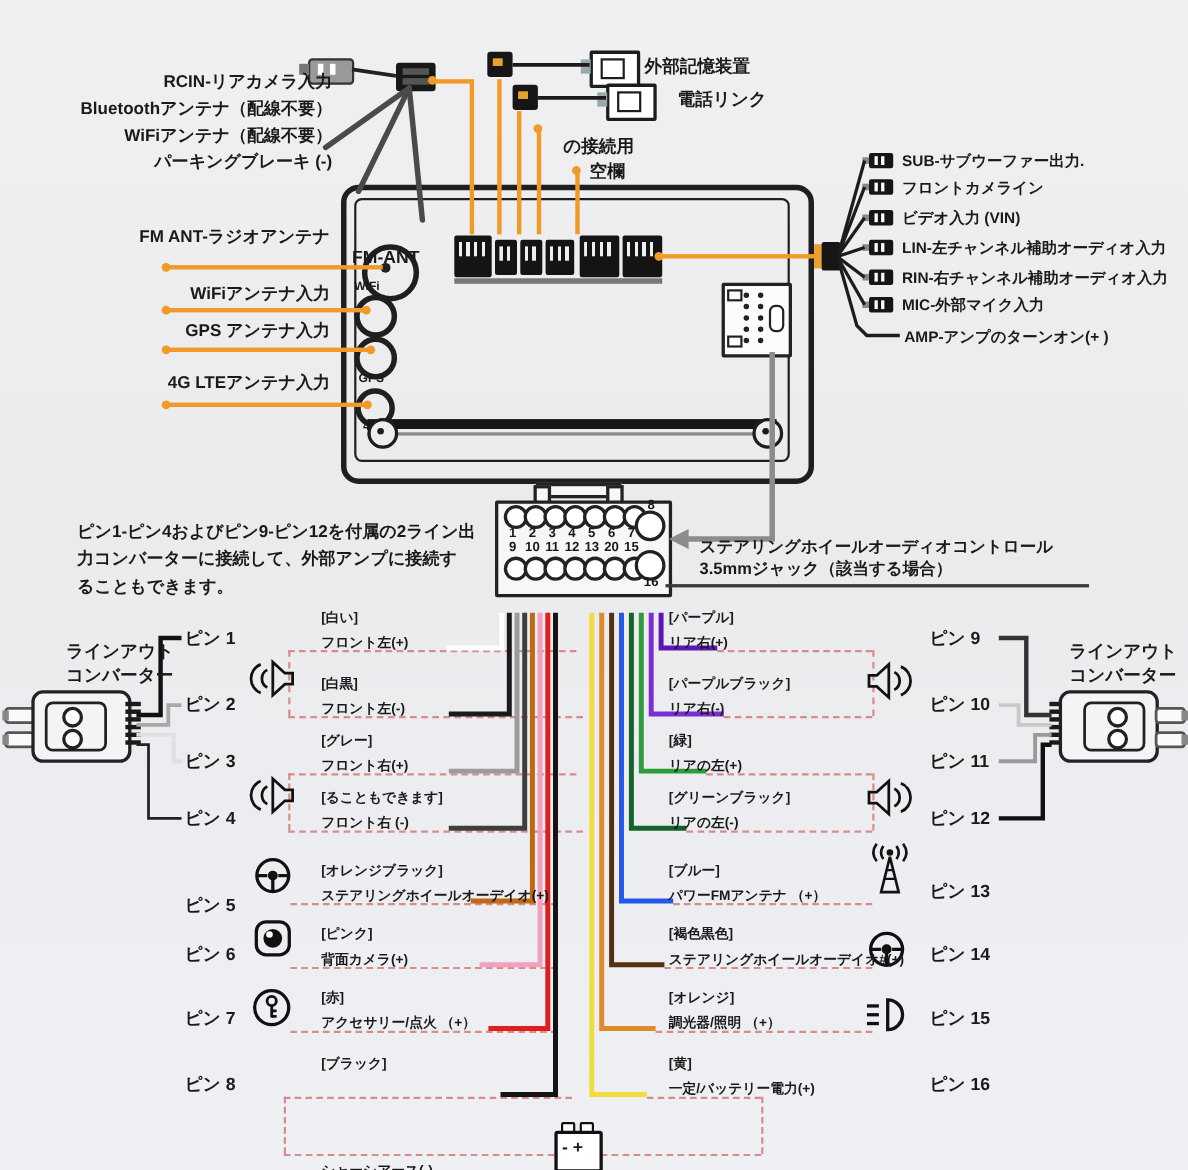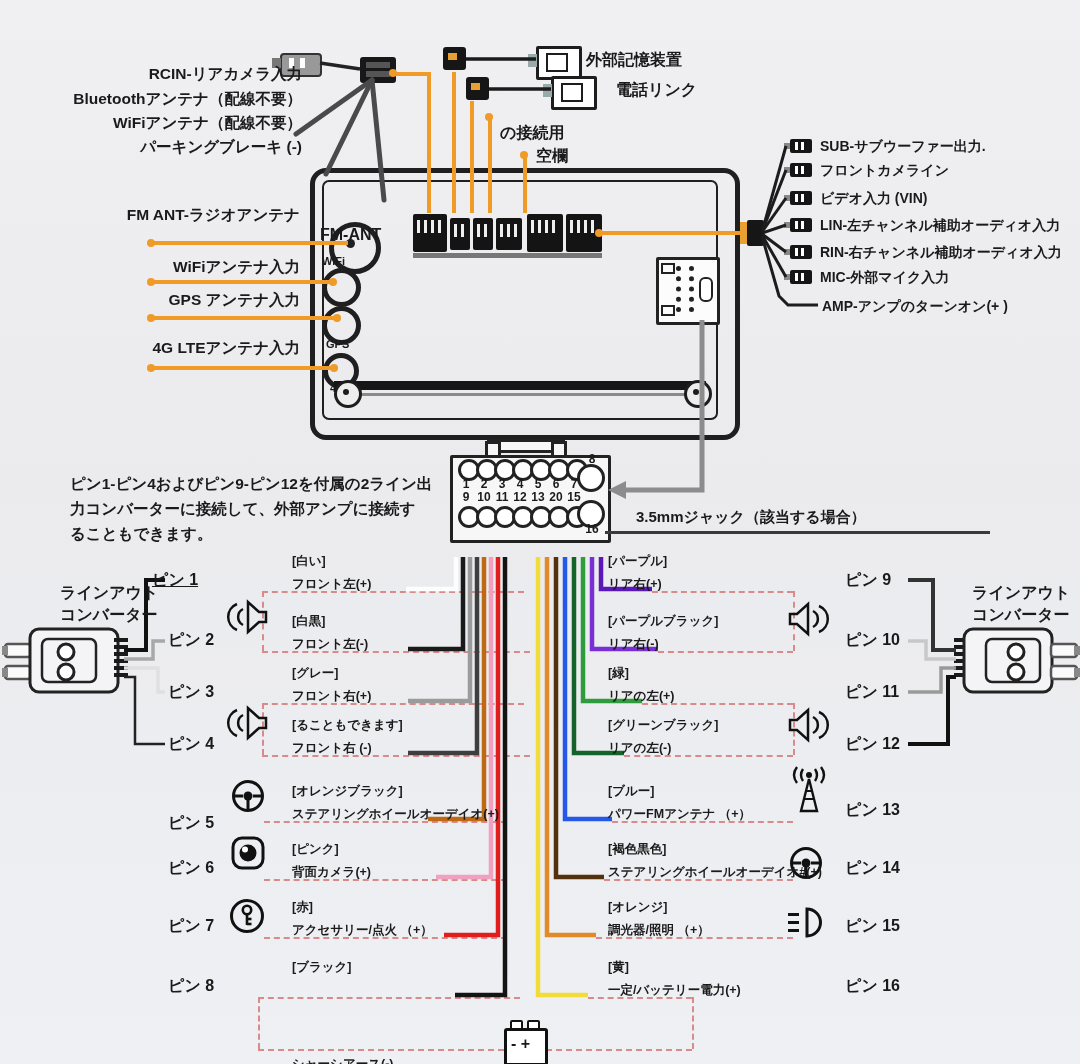--- a/index.html
+++ b/index.html
@@ -402,47 +402,48 @@
   <div class="odot" style="left:147px;top:364px;"></div>
   <div class="odot" style="left:330px;top:364px;"></div>
 
   <div class="lbl tl" style="top:64px;">RCIN-リアカメラ入力</div>
   <div class="lbl tl" style="top:89px;">Bluetoothアンテナ（配線不要）</div>
   <div class="lbl tl" style="top:113px;">WiFiアンテナ（配線不要）</div>
   <div class="lbl tl" style="top:137px;">パーキングブレーキ (-)</div>
 
   <div class="lbl midlbl" style="left:586px;top:50px;">外部記憶装置</div>
   <div class="lbl midlbl" style="left:616px;top:80px;">電話リンク</div>
-  <div class="lbl midlbl" style="left:500px;top:123px;text-align:right;">の接続用</div>
+  <div class="lbl midlbl" style="left:512px;top:123px;text-align:right;">の接続用</div>
   <div class="lbl midlbl" style="left:536px;top:146px;">空欄</div>
 
   <div class="lbl portlbl" style="top:205px;">FM ANT-ラジオアンテナ</div>
   <div class="lbl portlbl" style="top:257px;">WiFiアンテナ入力</div>
   <div class="lbl portlbl" style="top:290px;">GPS アンテナ入力</div>
   <div class="lbl portlbl" style="top:338px;">4G LTEアンテナ入力</div>
 
   <div class="lbl outlbl" style="left:820px;top:138px;">SUB-サブウーファー出力.</div>
   <div class="lbl outlbl" style="left:820px;top:162px;">フロントカメライン</div>
   <div class="lbl outlbl" style="left:820px;top:190px;">ビデオ入力 (VIN)</div>
   <div class="lbl outlbl" style="left:820px;top:217px;">LIN-左チャンネル補助オーディオ入力</div>
   <div class="lbl outlbl" style="left:820px;top:244px;">RIN-右チャンネル補助オーディオ入力</div>
   <div class="lbl outlbl" style="left:820px;top:269px;">MIC-外部マイク入力</div>
   <div class="lbl outlbl" style="left:822px;top:298px;">AMP-アンプのターンオン(+ )</div>
 
   <div class="lbl pre" style="left:70px;top:472px;width:380px;font-size:15.5px;line-height:1.6;white-space:pre-line;">ピン1-ピン4およびピン9-ピン12を付属の2ライン出
 力コンバーターに接続して、外部アンプに接続す
 ることもできます。</div>
+  <div class="lbl" style="left:636px;top:488px;font-size:15px;">ステアリングホイールオーディオコントロール</div>
   <div class="lbl" style="left:636px;top:508px;font-size:15px;">3.5mmジャック（該当する場合）</div>
 
   <div class="lbl pre" style="left:60px;top:582px;font-size:16px;line-height:1.4;">ラインアウト
 コンバーター</div>
   <div class="lbl pre" style="left:972px;top:582px;font-size:16px;line-height:1.4;">ラインアウト
 コンバーター</div>
 
-  <div class="lbl pinnum" style="left:152px;top:570px;text-decoration:underline;">ピン 1</div>
+  <div class="lbl pinnum" style="left:168px;top:570px;">ピン 1</div>
   <div class="lbl pinnum" style="left:168px;top:630px;">ピン 2</div>
   <div class="lbl pinnum" style="left:168px;top:682px;">ピン 3</div>
   <div class="lbl pinnum" style="left:168px;top:734px;">ピン 4</div>
   <div class="lbl pinnum" style="left:168px;top:813px;">ピン 5</div>
   <div class="lbl pinnum" style="left:168px;top:858px;">ピン 6</div>
   <div class="lbl pinnum" style="left:168px;top:916px;">ピン 7</div>
   <div class="lbl pinnum" style="left:168px;top:976px;">ピン 8</div>
 
   <div class="lbl pinnum" style="left:845px;top:570px;">ピン 9</div>
   <div class="lbl pinnum" style="left:845px;top:630px;">ピン 10</div>

